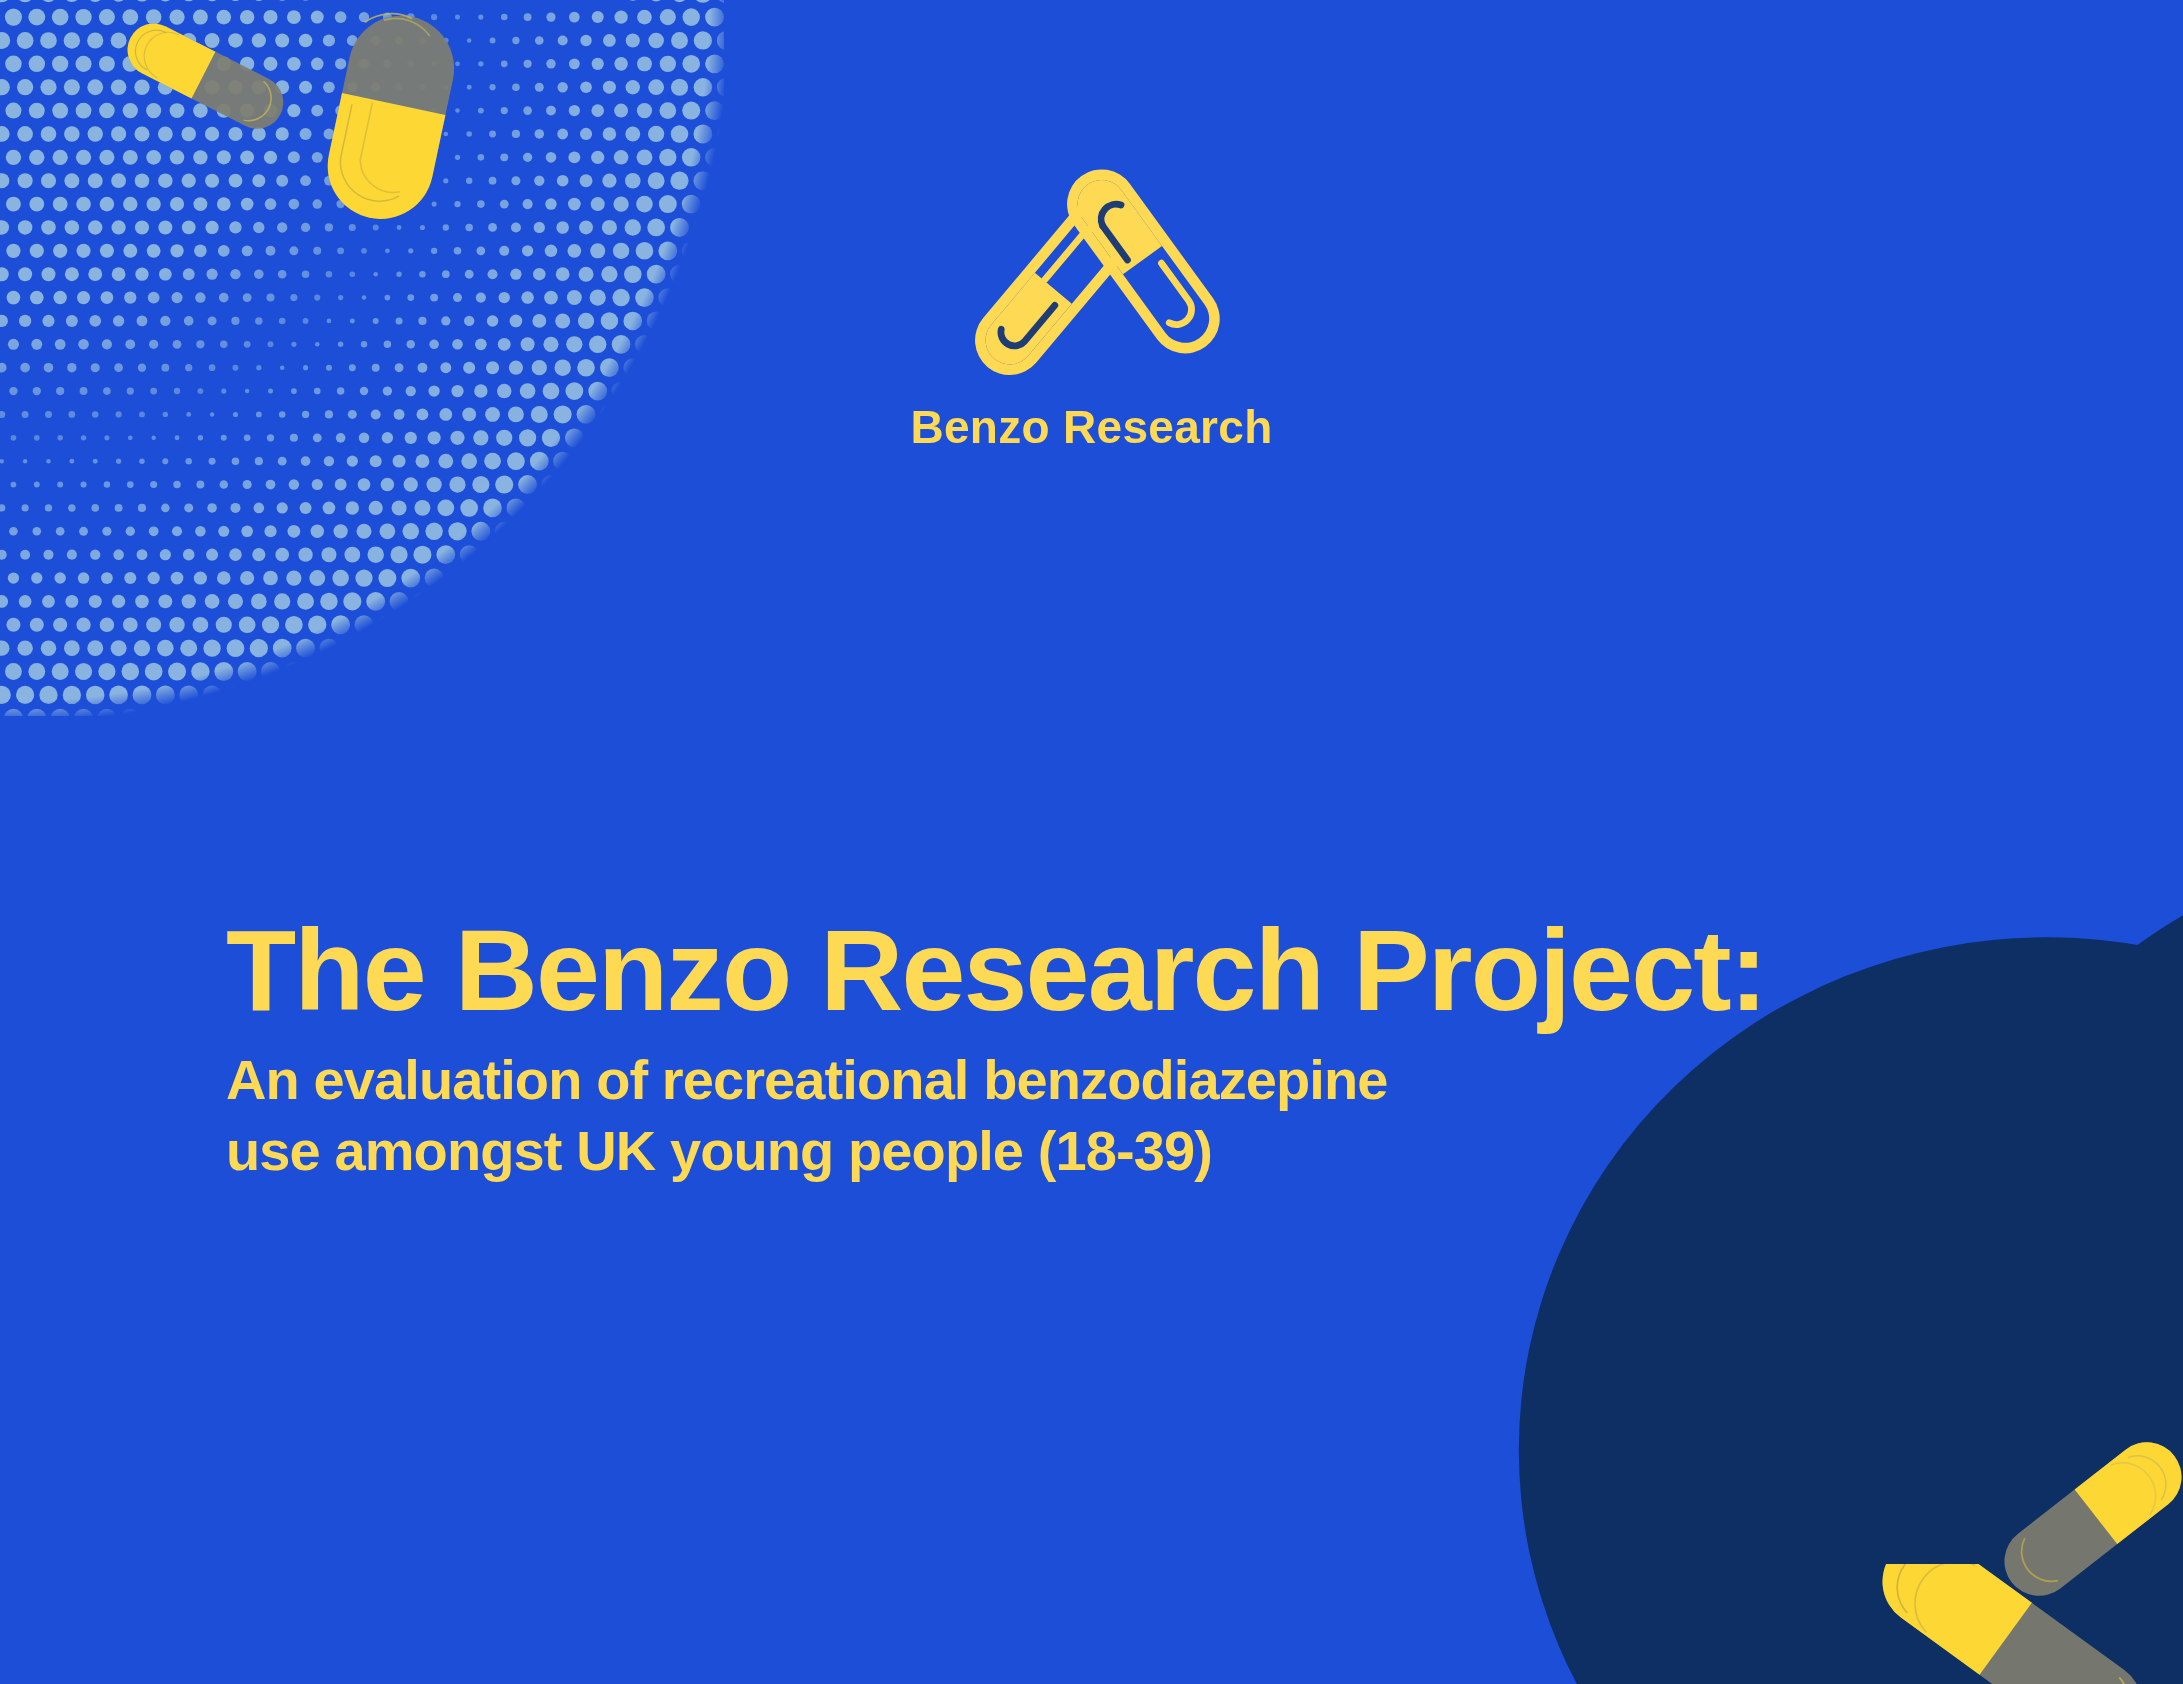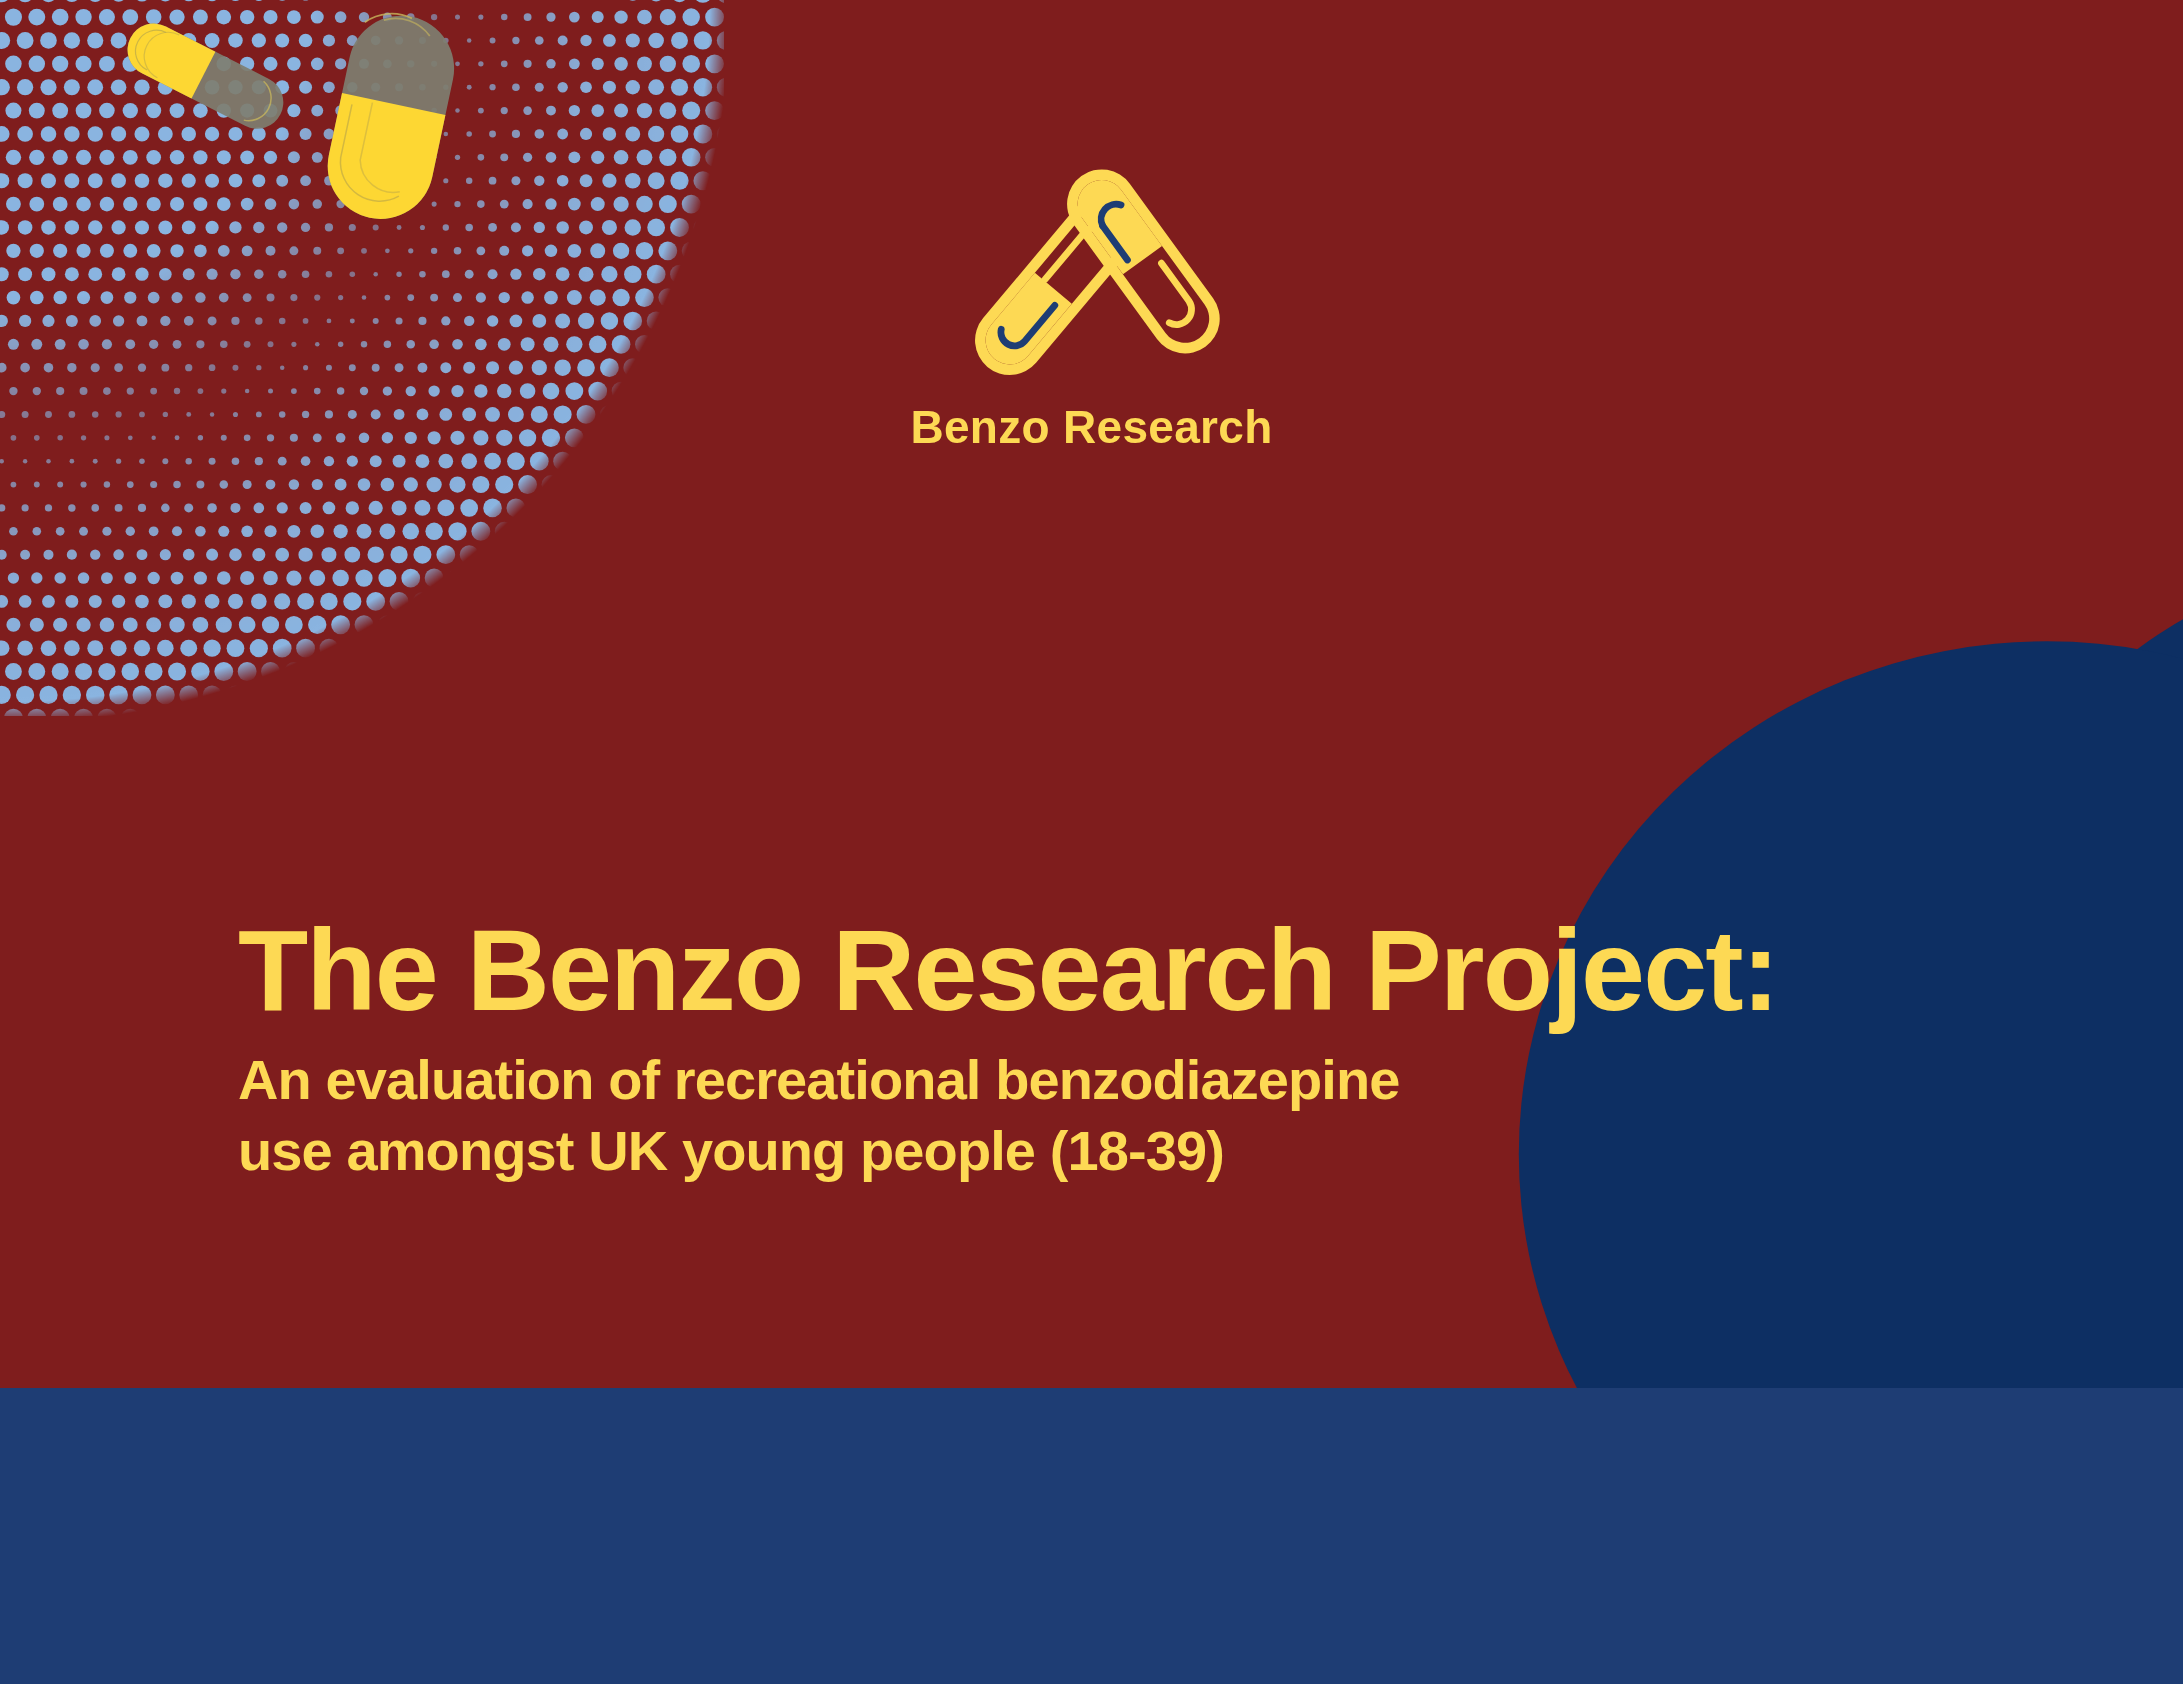--- a/index.html
+++ b/index.html
@@ -5,22 +5,22 @@
   * { margin:0; padding:0; box-sizing:border-box; }
   html, body { width:2183px; height:1684px; overflow:hidden; }
   body {
     font-family: "Liberation Sans", sans-serif;
     background:#1e3d74;
     position:relative;
   }
 
   #slide {
     position:absolute; inset:0;
-    width:2183px; height:1388px;
-    background:#7f1d1d;
+    width:2183px; height:1684px;
+    background:#1d4ed8;
     overflow:hidden;
   }
 
   
   .deco { position:absolute; pointer-events:none; }
 
   
   #halftone {
     left:-45px; top:-53px;
     width:769px; height:769px;
@@ -47,21 +47,21 @@
     font-weight:bold;
     font-size:46px;
     line-height:1.22;
     letter-spacing:0.3px;
   }
   #logo-wordmark .ln2 { display:block; }
 
   
   #title-block {
     position:absolute;
-    left:238px; top:911px;
+    left:226px; top:911px;
     width:1772px;
   }
   #main-title {
     color:#FDD954;
     font-weight:bold;
     font-size:115px;
     line-height:1.04;
     letter-spacing:-1.9px;
     white-space:nowrap;
   }

